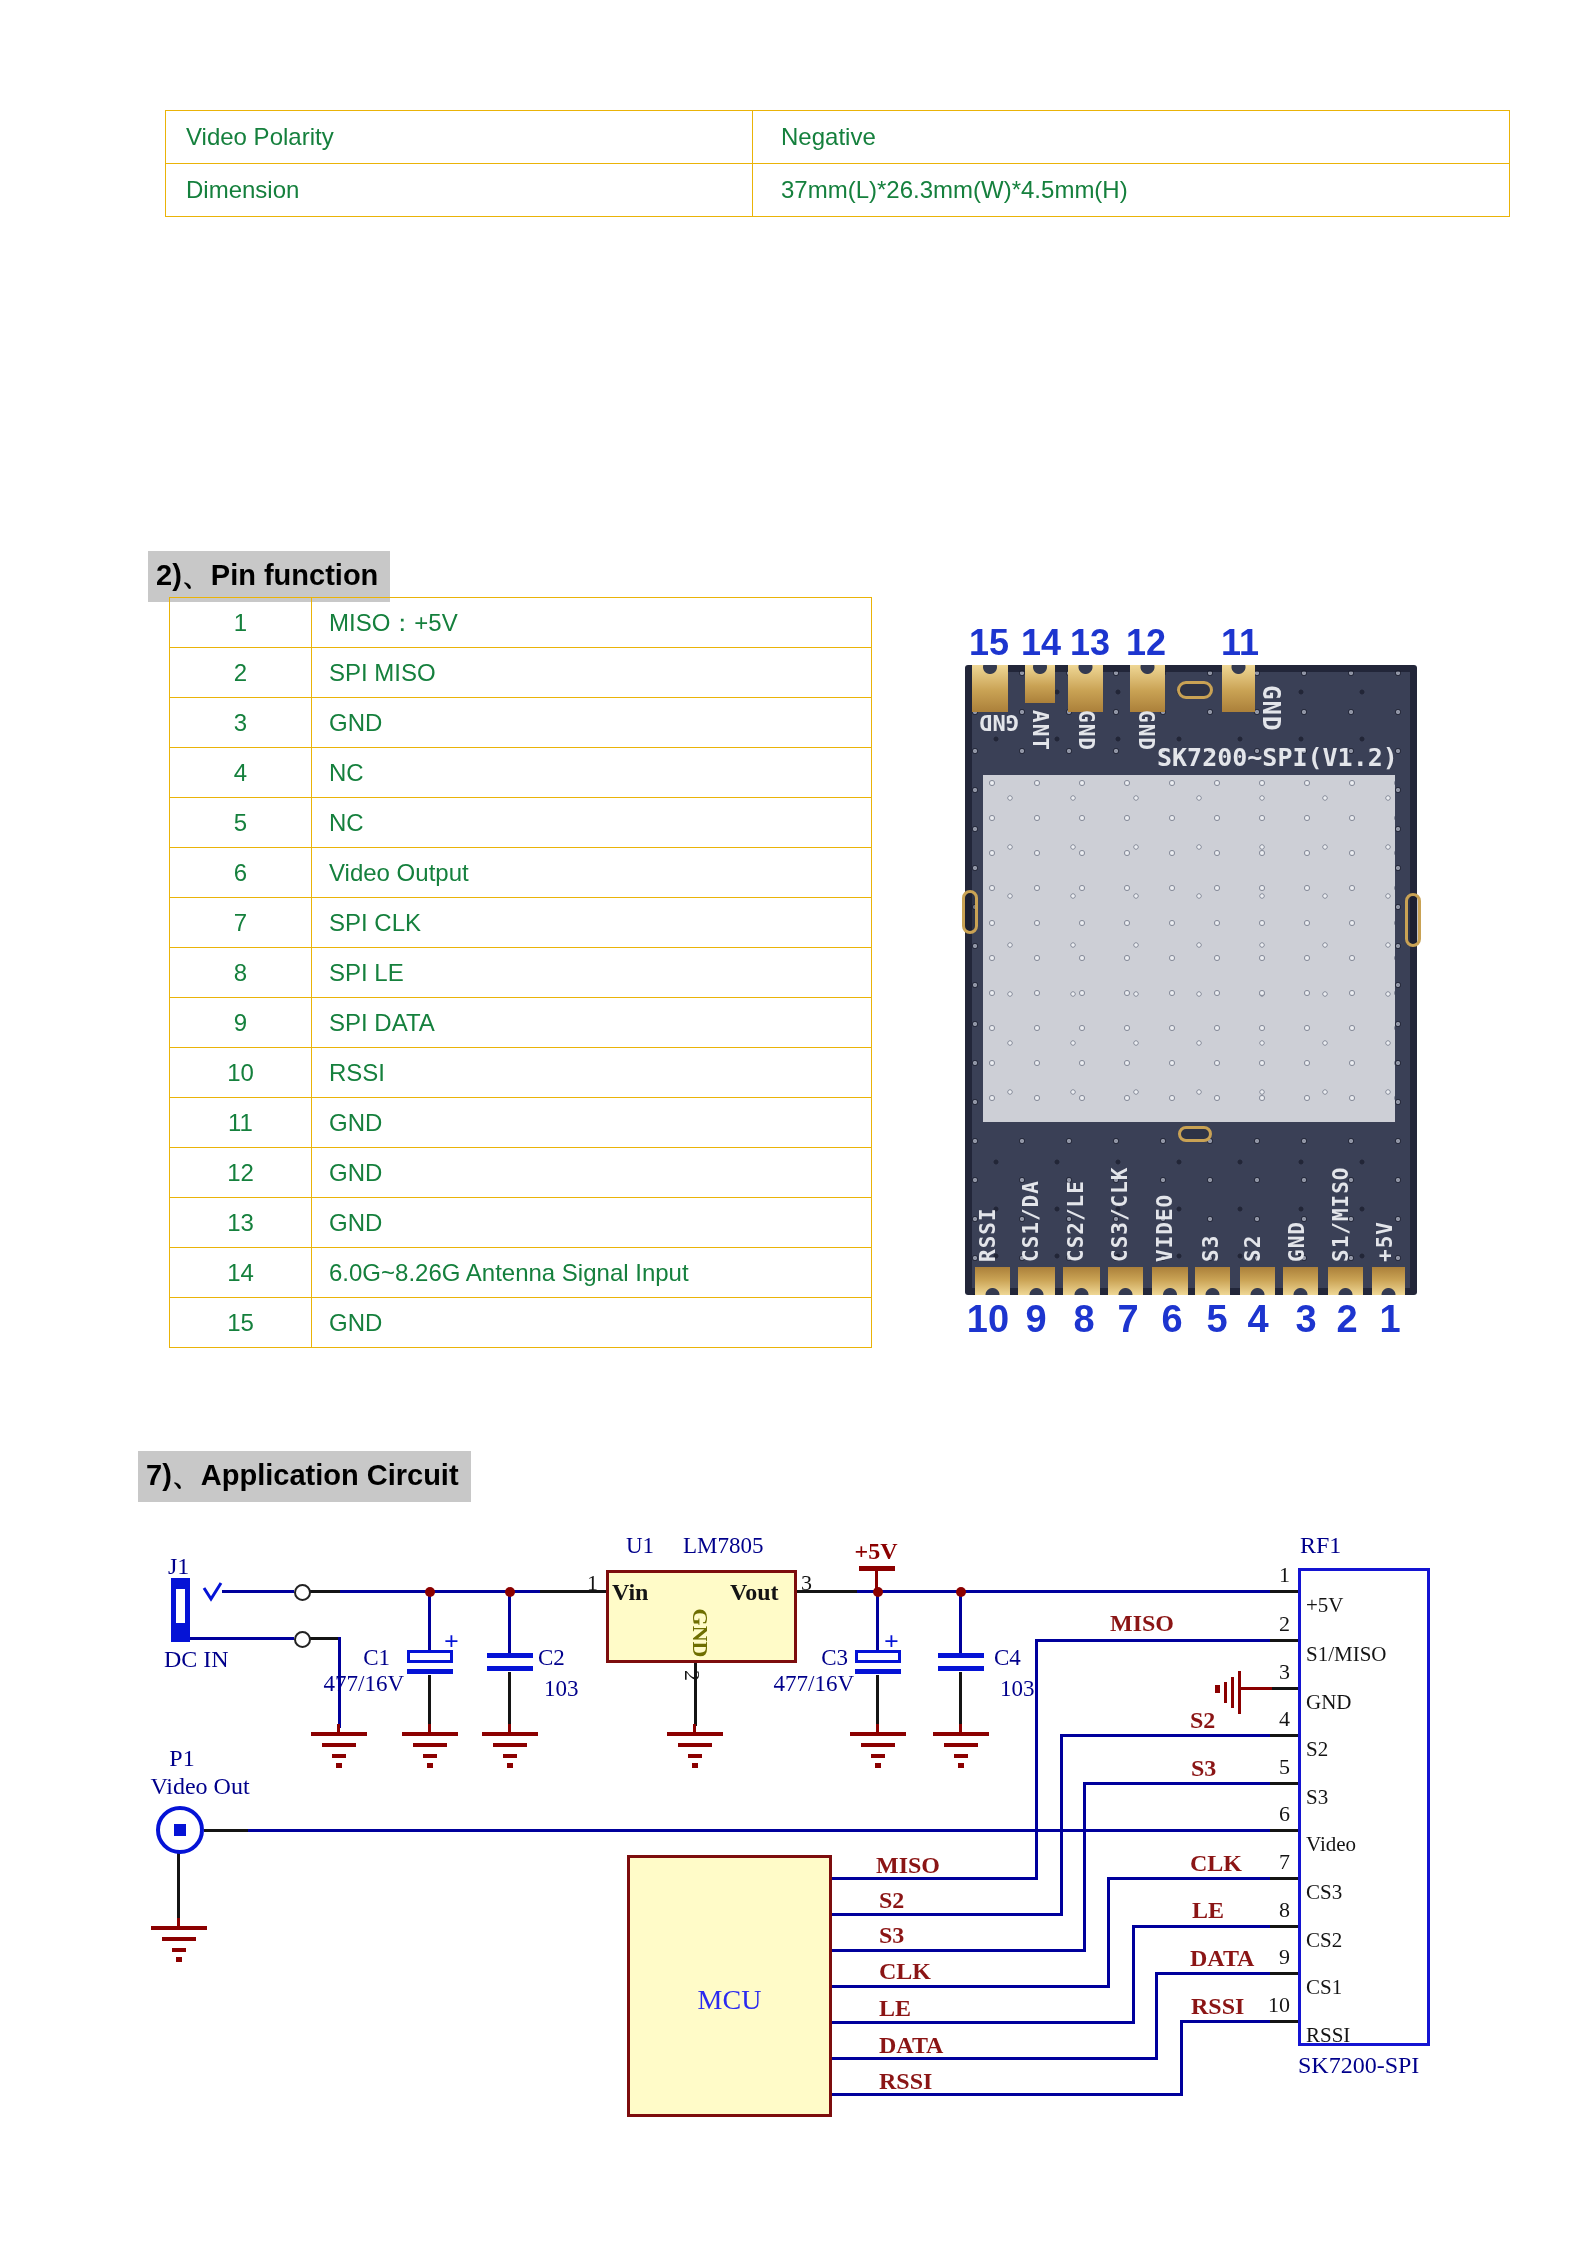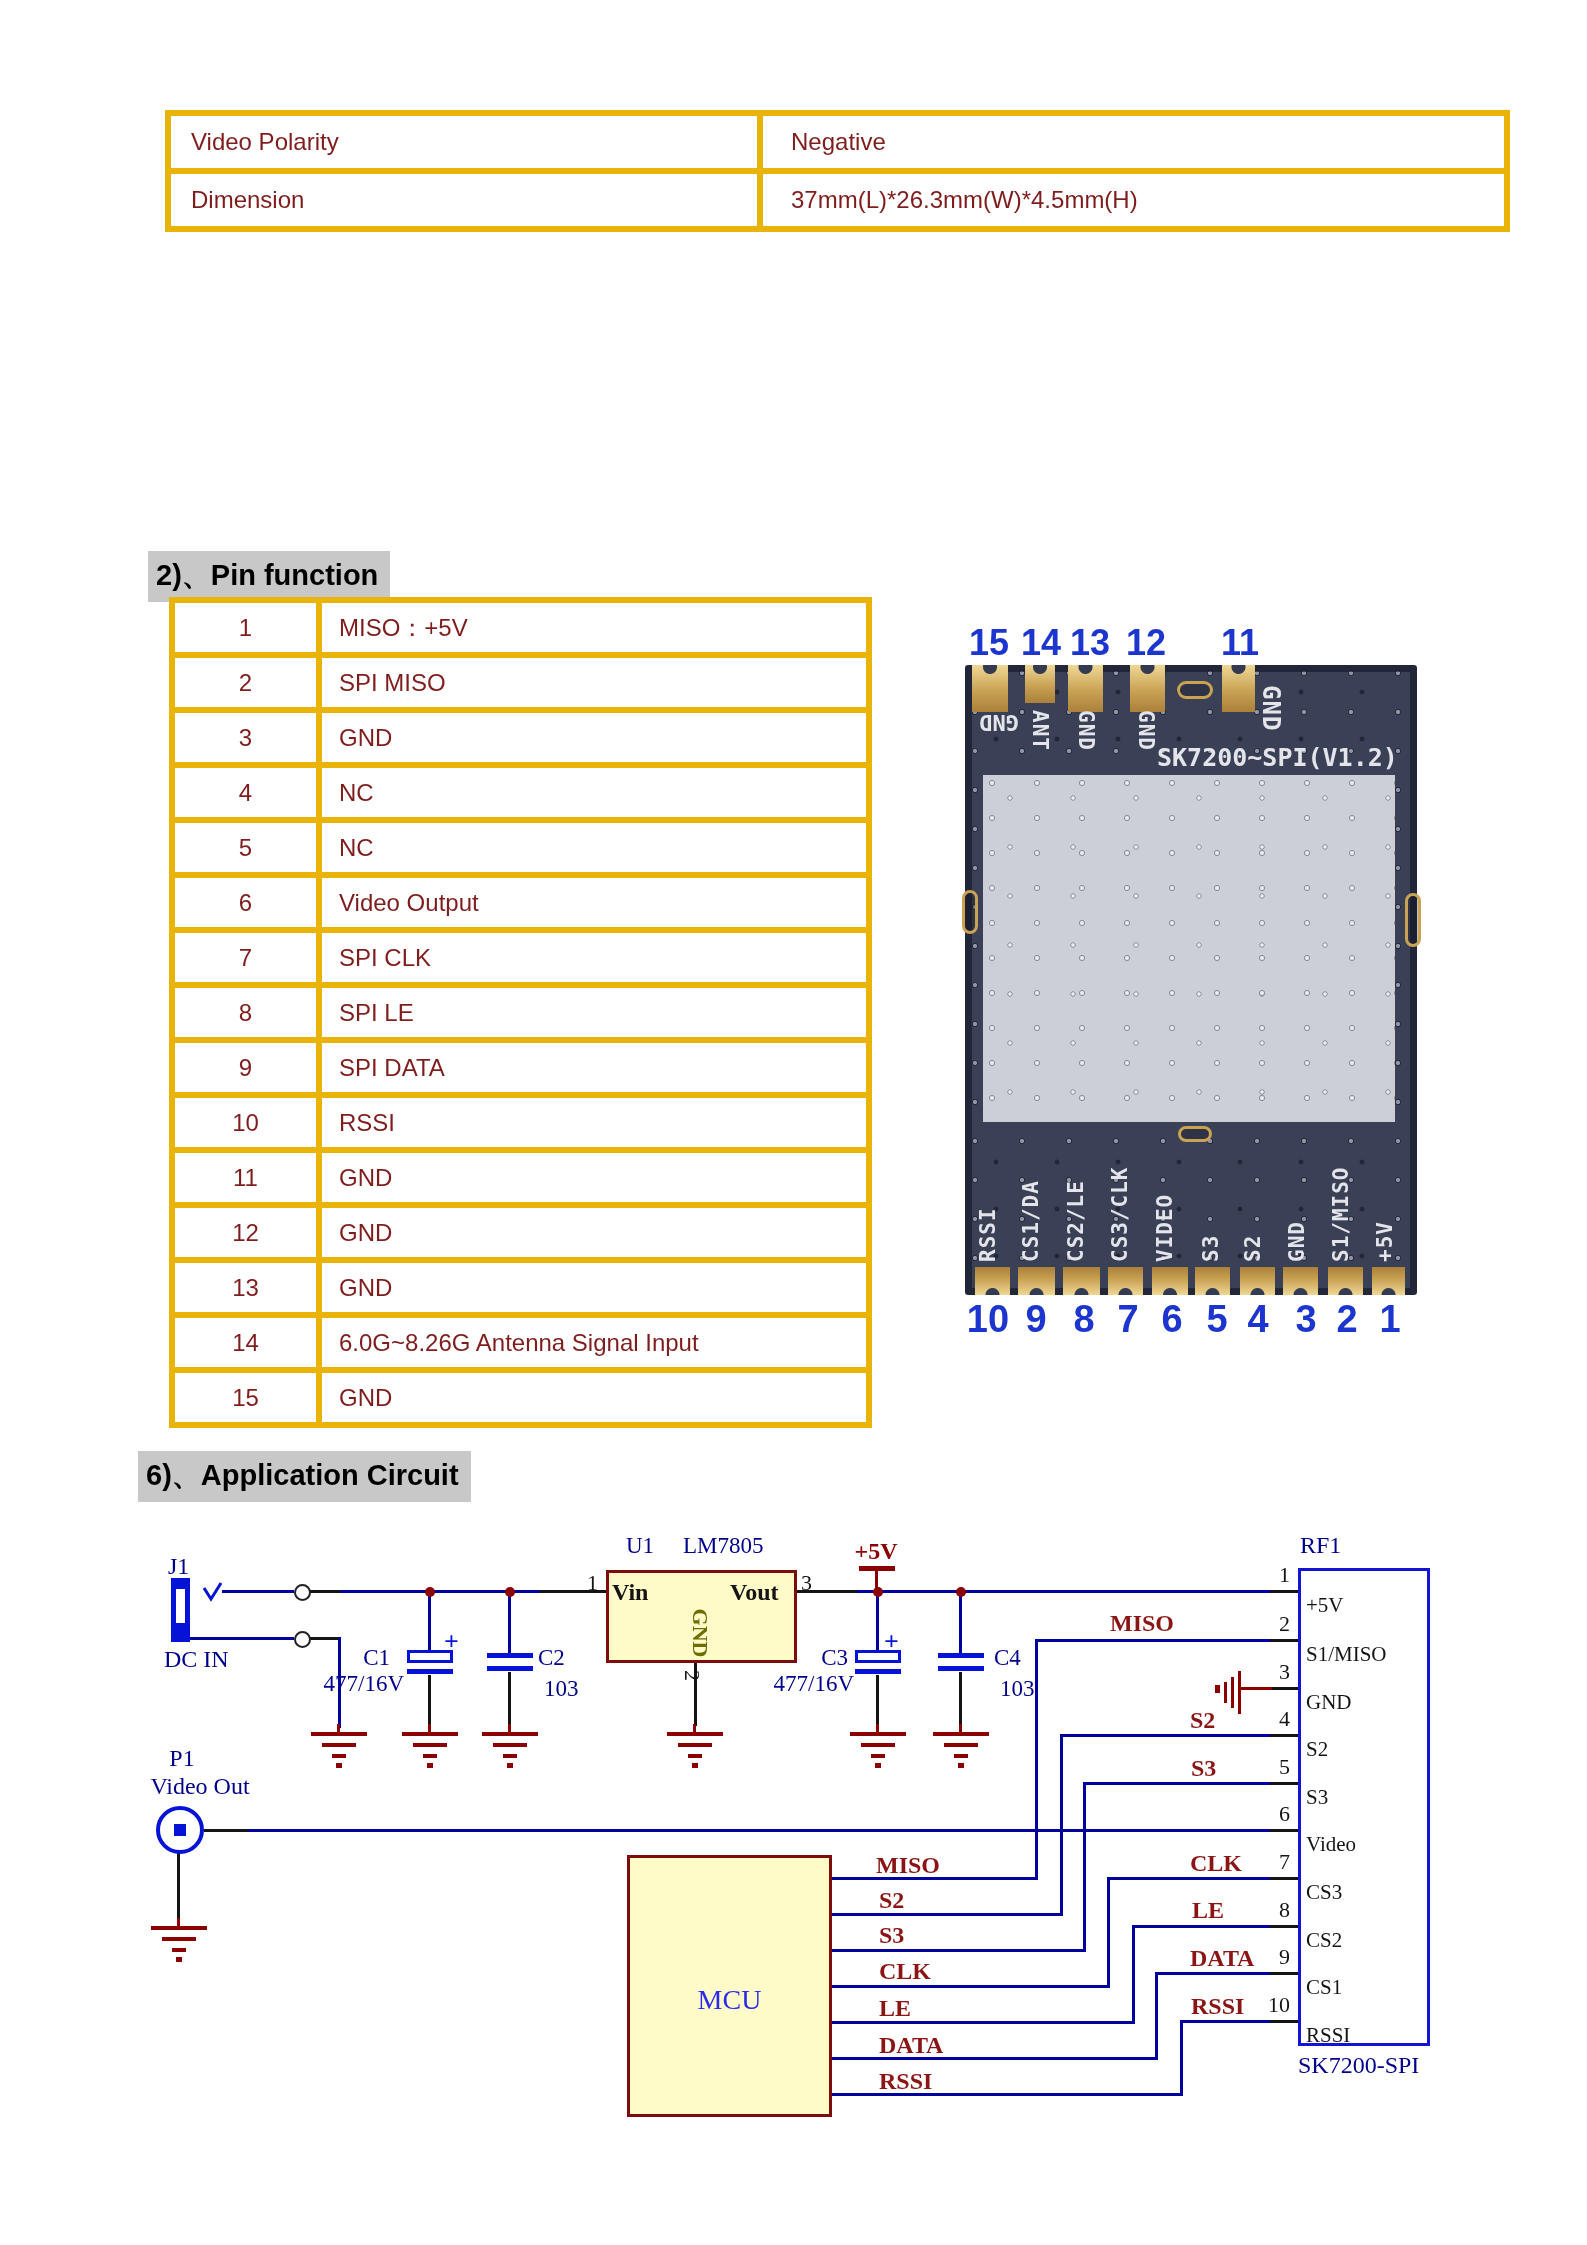--- a/index.html
+++ b/index.html
@@ -1,19 +1,19 @@
 <!DOCTYPE html>
 <html><head>
 <meta charset="utf-8">
 <style>
   html,body{margin:0;padding:0;background:#fff}
   .page{position:relative;width:1587px;height:2245px;background:#fff;overflow:hidden;
         font-family:"Liberation Sans",sans-serif;color:#000}
   table{border-collapse:collapse;position:absolute;table-layout:fixed}
-  td{border:6px solid #eab308;vertical-align:middle;font-size:24px;color:#7f1d1d}
+  td{border:1px solid #eab308;vertical-align:middle;font-size:24px;color:#15803d}
   .spec{left:165px;top:110px;width:1345px}
   .spec td{height:50px}
   .spec .p{width:565px;padding-left:20px}
   .spec .v{padding-left:28px}
   .pins{left:169px;top:597px;width:703px}
   .pins td{height:47px}
   .pins .no{width:139px;text-align:center}
   .pins .de{padding-left:17px}
   .pins tr.hdr td{font-weight:bold}
   .hd{position:absolute;background:#c8c8c8;font-weight:bold;font-size:29px;padding:5px 12px 6px 8px;white-space:nowrap}
@@ -73,21 +73,21 @@
           <td class="v">Negative</td>
         </tr>
     <tr>
           <td class="p">Dimension</td>
           <td class="v">37mm(L)*26.3mm(W)*4.5mm(H)</td>
         </tr>
   </tbody>
     </table>
 
   <span class="hd" style="left:148px;top:551px">2)、Pin function</span>
-  <span class="hd" style="left:138px;top:1451px">6)、Application Circuit</span>
+  <span class="hd" style="left:138px;top:1451px">7)、Application Circuit</span>
 
   <table class="pins">
     <tbody>
     <tr>
           <td class="no">1</td>
           <td class="de">MISO：+5V</td>
         </tr>
     <tr>
           <td class="no">2</td>
           <td class="de">SPI MISO</td>

